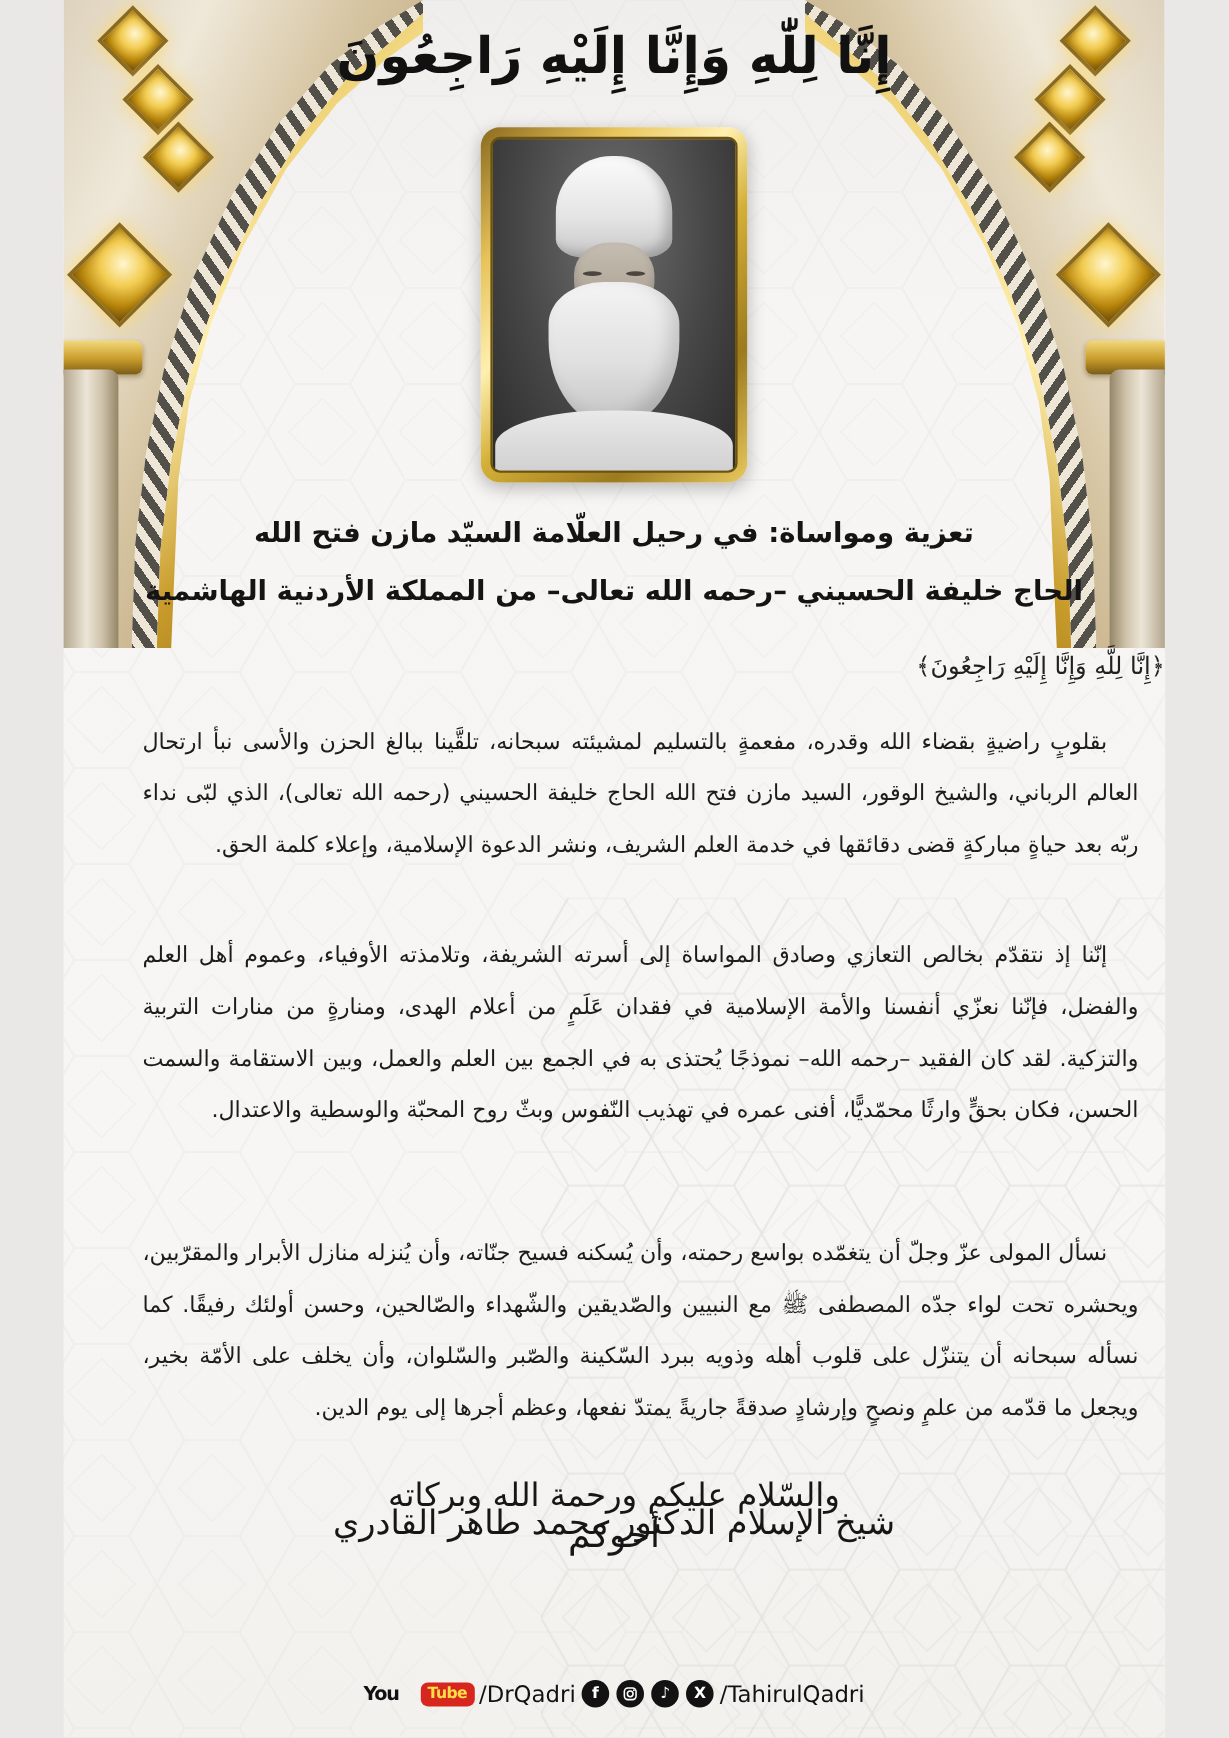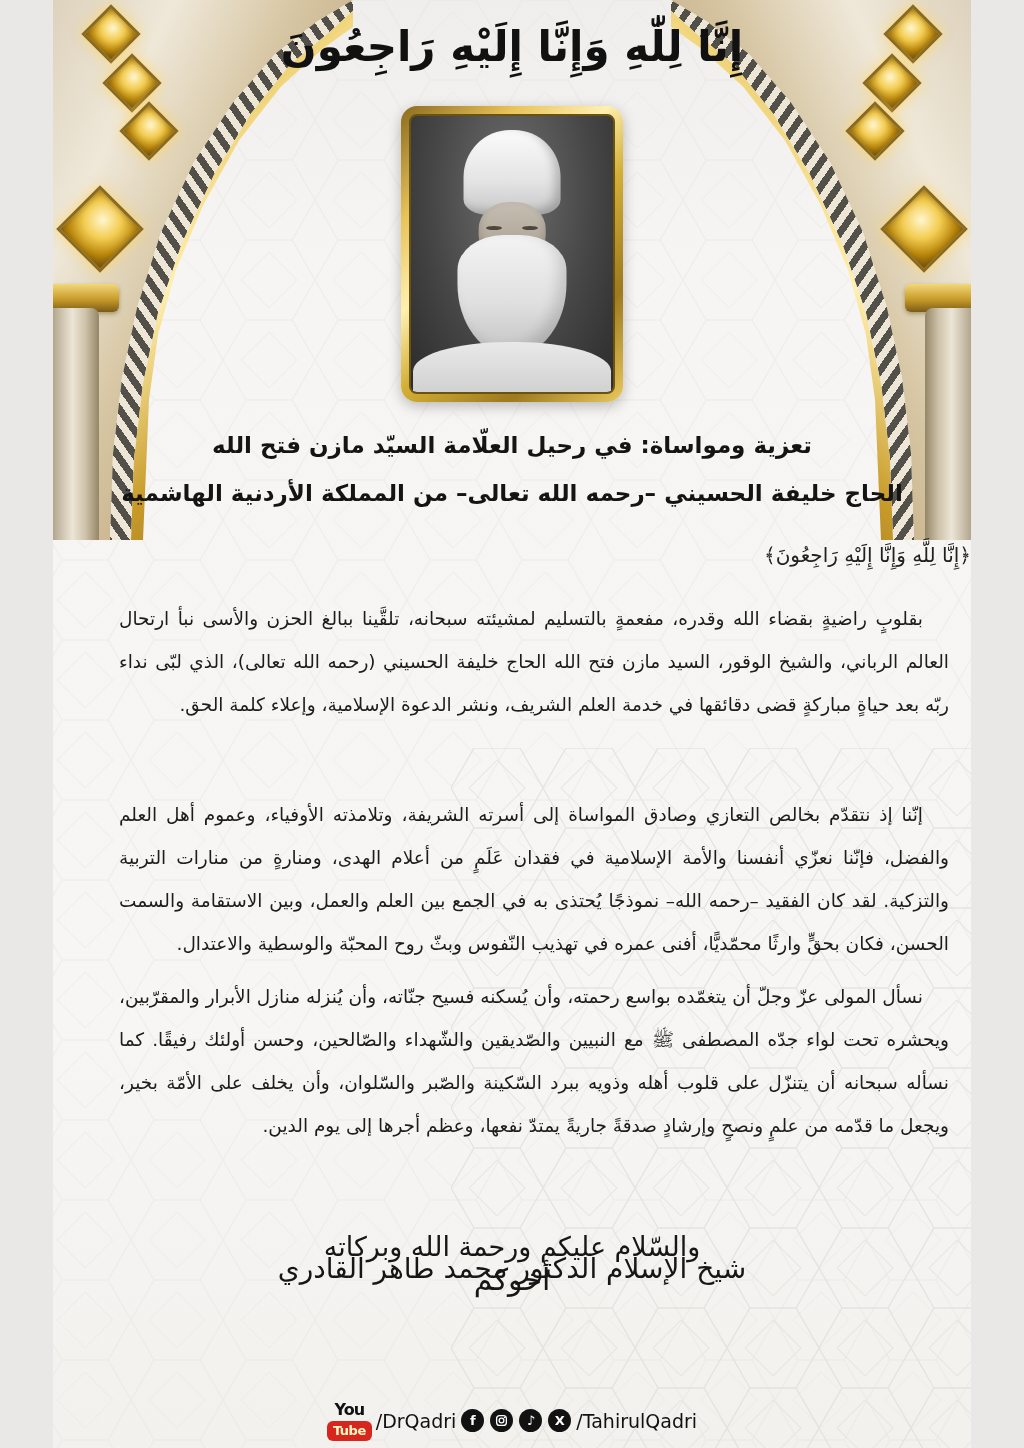--- a/index.html
+++ b/index.html
@@ -130,39 +130,39 @@
 
   .para {
     position:absolute; left:22px; right:22px;
     direction:rtl;
     text-align:justify;
     font-size:18.5px; line-height:2.32; color:#1c1c1c;
     text-indent:26px;
     margin-left:44px;
   }
   .para.p1 { top:598px; }
-  .para.p2 { top:794px; }
-  .para.p3 { top:976px; }
+  .para.p2 { top:776px; }
+  .para.p3 { top:1024px; }
 
   .closing-line { position:absolute; left:0; right:0; text-align:center; color:#161616; }
   .closing-line.salam     { top:1231px; font-size:27px; }
   .closing-line.brother   { top:1262px; font-size:30px; }
   .closing-line.signature { top:1252px; font-size:28px; }
 
   
   .footer {
     position:absolute; top:1400px; left:0; right:0;
     display:flex; justify-content:center; align-items:center; gap:4px;
     direction:ltr;
     font-weight:700; font-size:19px; color:#111;
   }
-  .yt-logo { display:inline-flex; align-items:center; gap:2px;flex-direction:column; }
+  .yt-logo { display:inline-flex; gap:18px; }
   .yt-you { font-size:16px; font-weight:800; letter-spacing:-1px; }
   .yt-tube {
-    background:#d6261e; color:#fef9c3;
+    background:#d6261e; color:#fde047;
     font-size:13px; font-weight:800;
     padding:2px 6px 3px; border-radius:6px;
     letter-spacing:-0.5px;
   }
   .handle { font-weight:400; }
   .icon-circle {
     width:23px; height:23px; border-radius:50%;
     background:#121212; color:#fff;
     display:inline-flex; align-items:center; justify-content:center;
     font-size:13px; font-weight:700;

